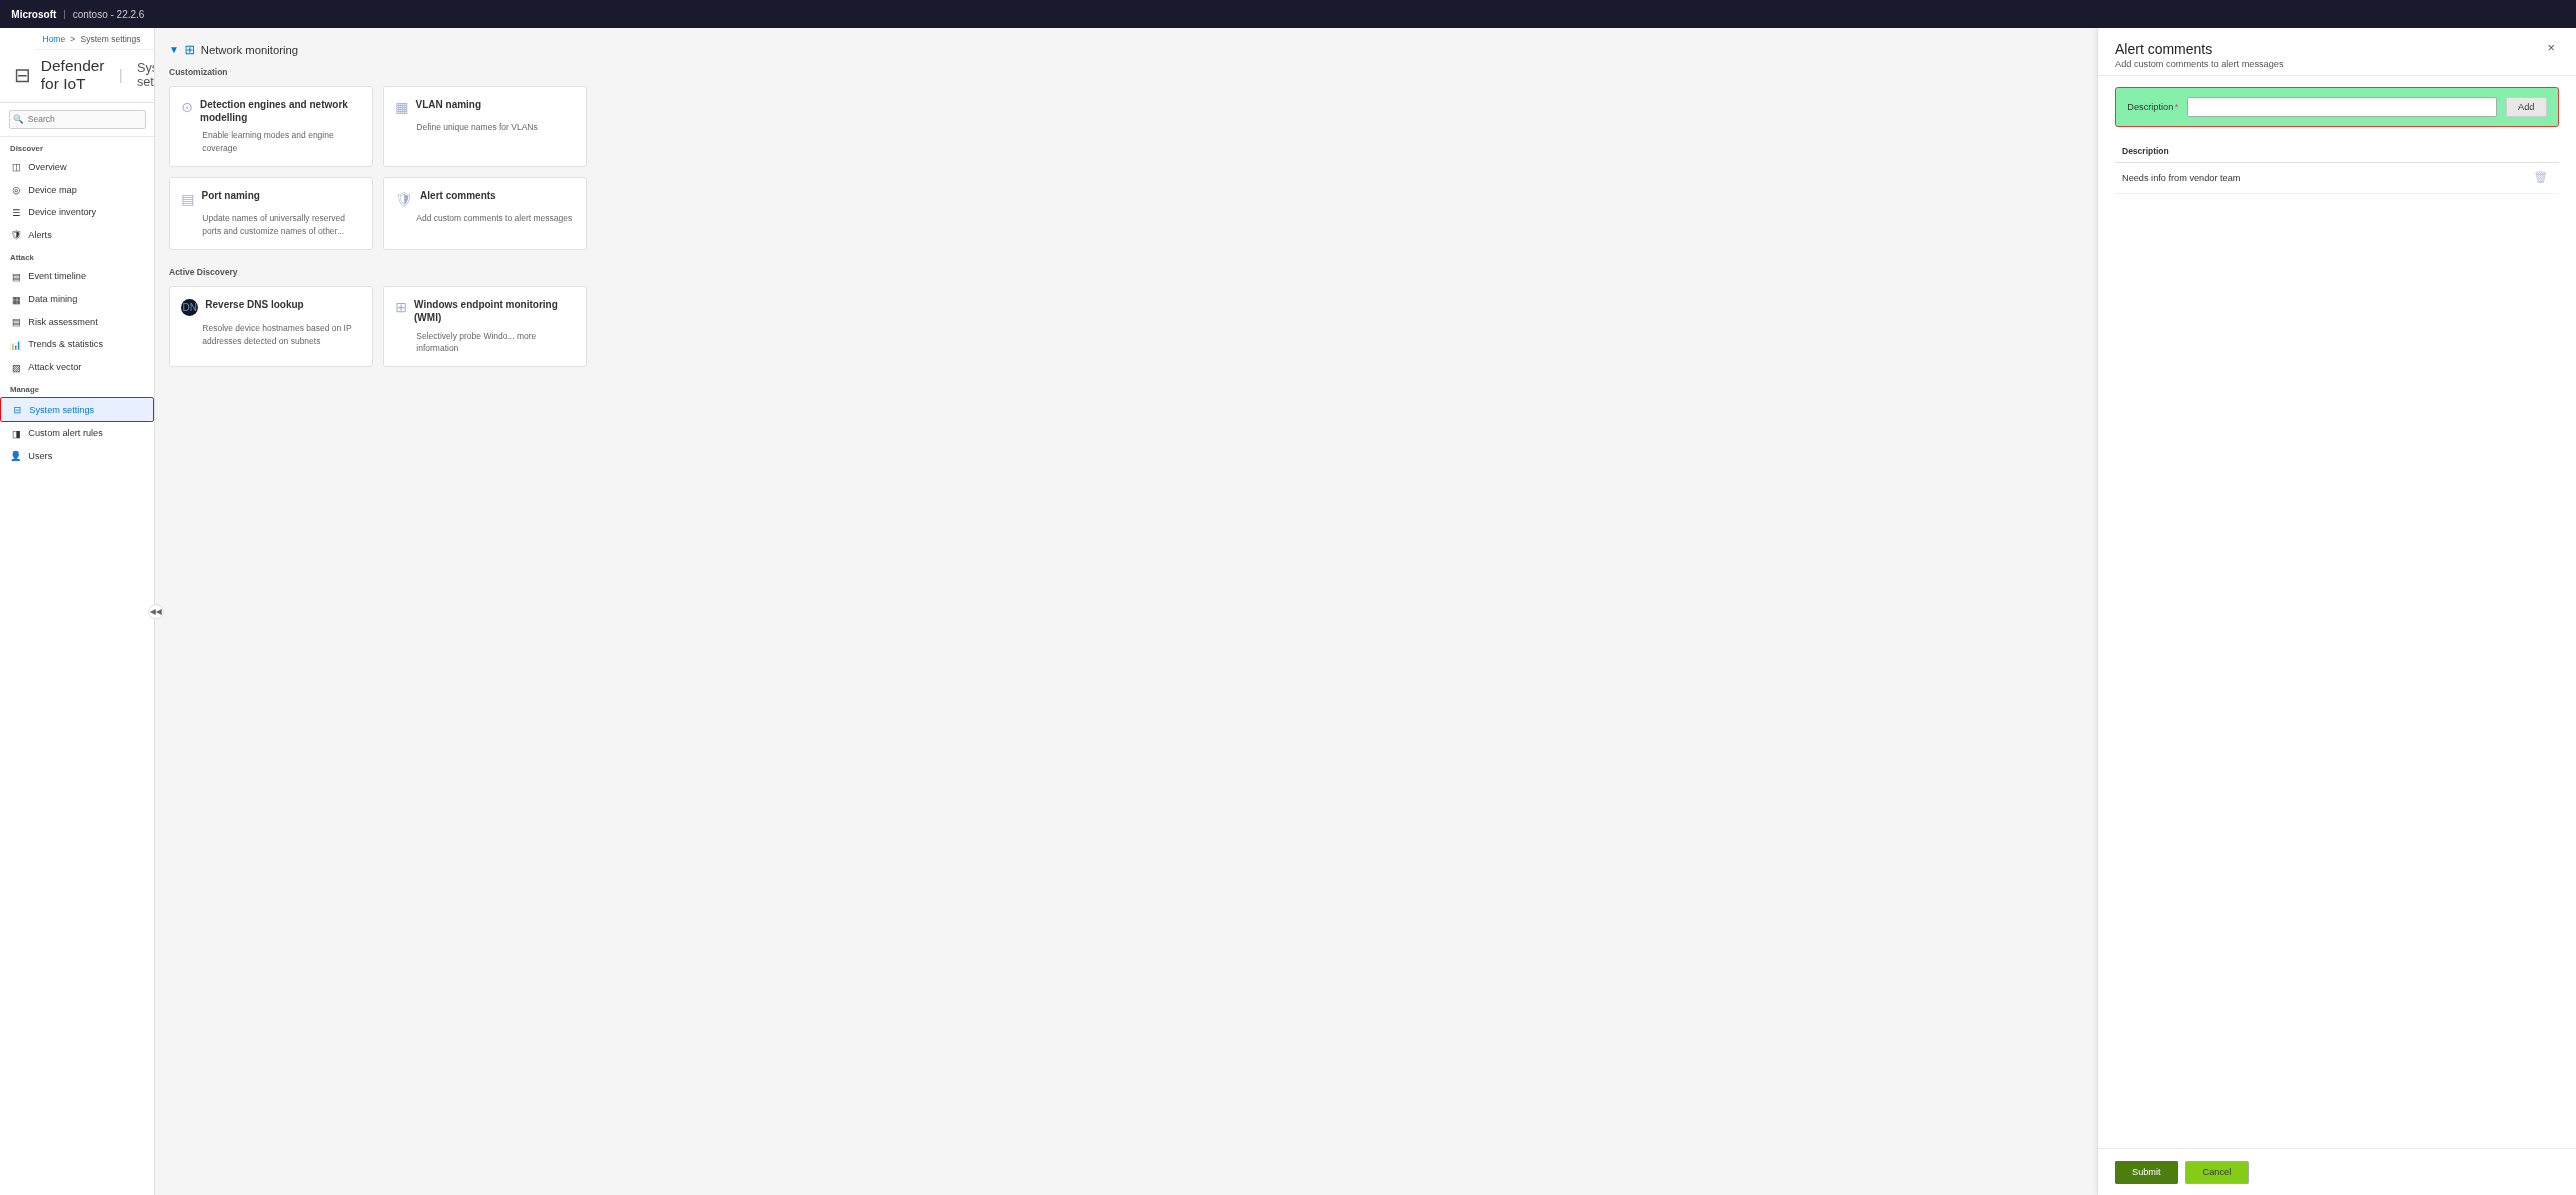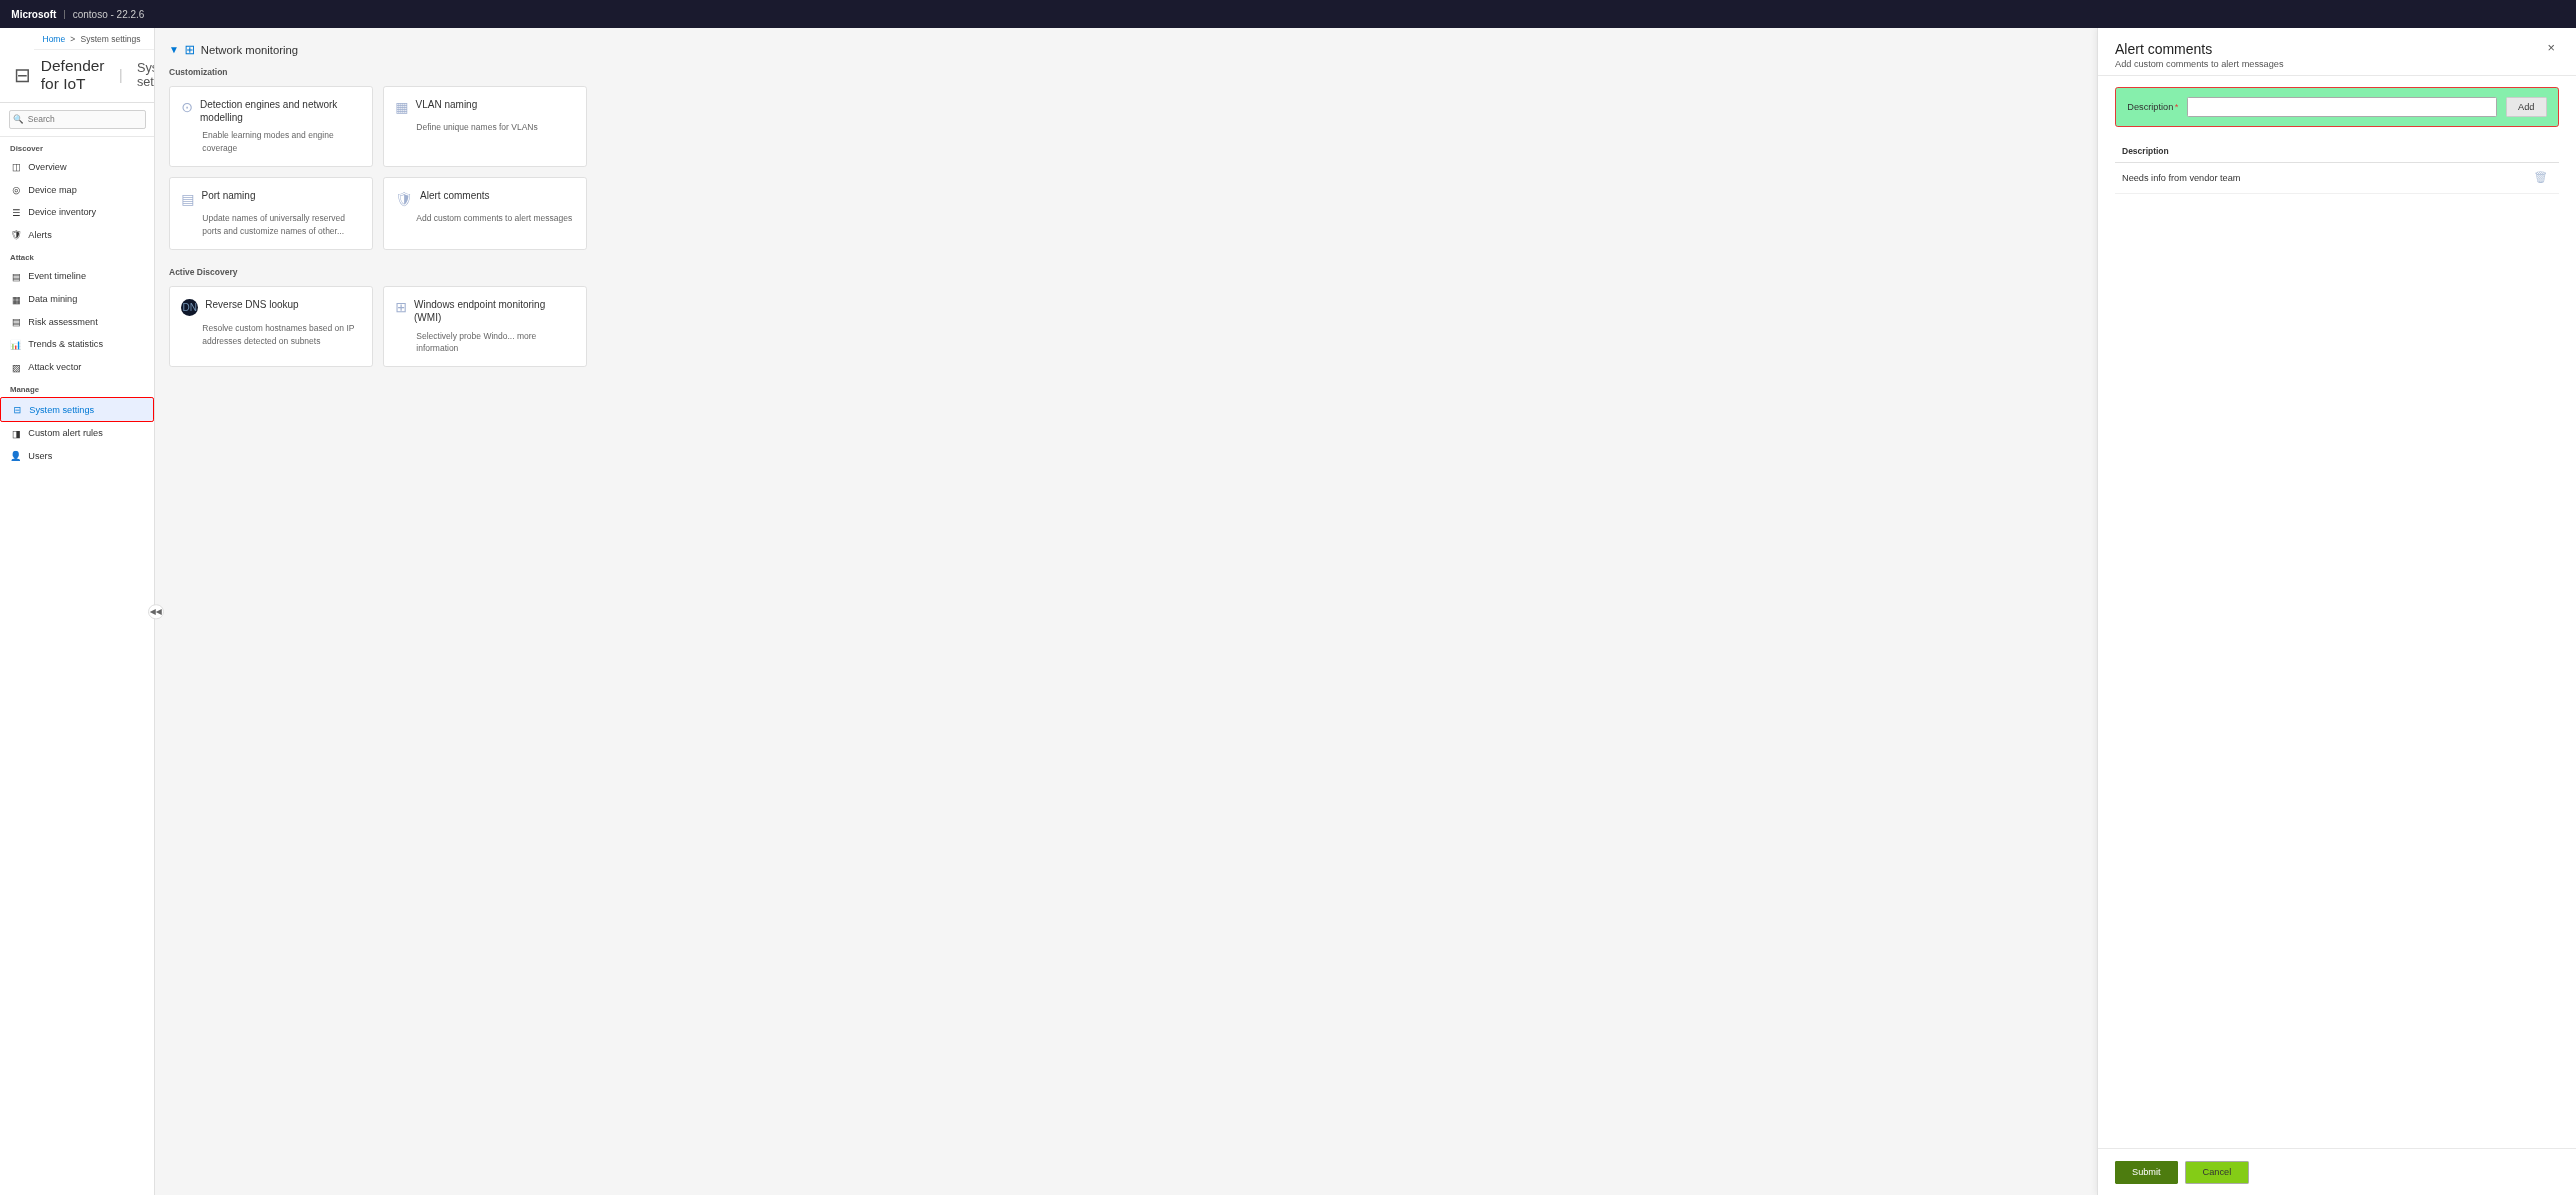--- a/index.html
+++ b/index.html
@@ -136,21 +136,21 @@
     .card {
       background: white;
       border: 0.7px solid #e0e0e0;
       border-radius: 2.8px;
       padding: 11.3px;
       cursor: pointer;
       transition: box-shadow 0.15s;
     }
     .card-header { display: flex; align-items: flex-start; gap: 7px; margin-bottom: 5.6px; }
     .card-icon { font-size: 14px; color: #a0b0d0; flex-shrink: 0; margin-top: 1.4px; }
-    .card-title { font-size: 10px; font-weight: 400; color: #333; line-height: 1.3; }
+    .card-title { font-size: 10px; font-weight: 700; color: #333; line-height: 1.3; }
     .card-desc { font-size: 8.5px; color: #666; line-height: 1.5; padding-left: 21px; }
 
     
     .right-panel {
       width: 479px;
       background: white;
       border-left: 0.7px solid #e0e0e0;
       display: flex;
       flex-direction: column;
       flex-shrink: 0;
@@ -436,21 +436,21 @@
 
       <div class="active-disc-label">Active Discovery</div>
 
       <div class="cards-grid">
 
         <div class="card">
           <div class="card-header">
             <span class="card-icon" style="font-size:10px;font-weight:400;color:#7090b0;background:#0f172a;border-radius:50%;width:17px;height:17px;display:flex;align-items:center;justify-content:center;">DN</span>
             <span class="card-title">Reverse DNS lookup</span>
           </div>
-          <div class="card-desc">Resolve custom hostnames based on IP addresses detected on subnets</div>
+          <div class="card-desc">Resolve device hostnames based on IP addresses detected on subnets</div>
         </div>
 
         <div class="card">
           <div class="card-header">
             <span class="card-icon">⊞</span>
             <span class="card-title">Windows endpoint monitoring (WMI)</span>
           </div>
           <div class="card-desc">Selectively probe Windo... more information</div>
         </div>
       </div>

